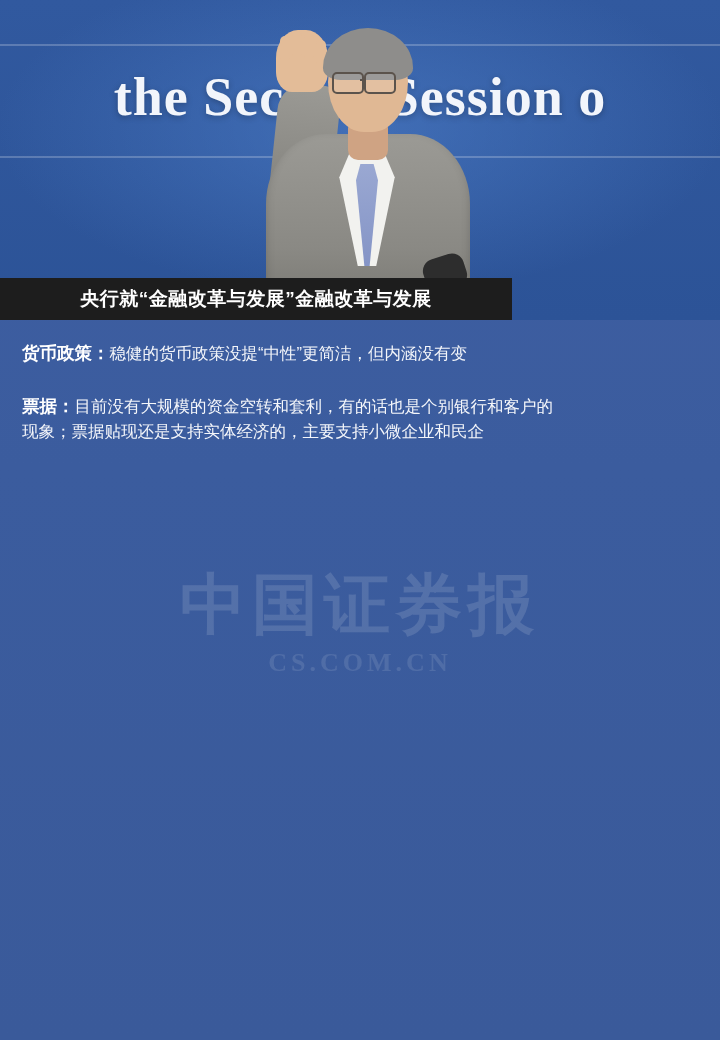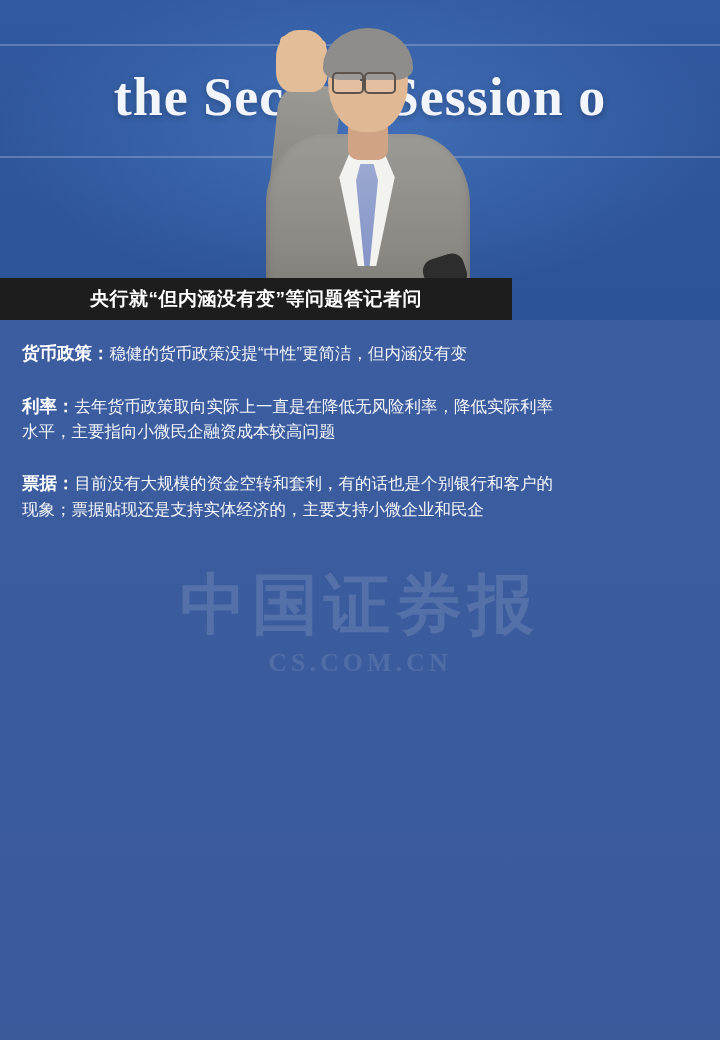--- a/index.html
+++ b/index.html
@@ -281,37 +281,34 @@
       <div class="p-neck"></div>
       <div class="p-head"></div>
       <div class="p-hair"></div>
       <div class="p-glass-l"></div>
       <div class="p-glass-r"></div>
       <div class="p-glass-bridge"></div>
       <div class="p-hand2"></div>
     </div>
 
     <div class="title-bar">
-      <span class="title-text">央行就“但内涵没有变”等问题答记者问</span>
+      <span class="title-text">央行就“金融改革与发展”金融改革与发展</span>
     </div>
   </div>
 
   <div class="watermark">中国证券报</div>
   <div class="watermark-sub">CS.COM.CN</div>
 
   <div class="content">
 
     <div class="entry">
       <span class="label">货币政策：</span><span class="body">稳健的货币政策没提“中性”更简洁，但内涵没有变</span>
     </div>
 
 
-    <div class="entry">
-      <span class="label">利率：</span><span class="body">去年货币政策取向实际上一直是在降低无风险利率，降低实际利率水平，主要指向小微民企融资成本较高问题</span>
-    </div>
 
 
 
     <div class="entry">
       <span class="label">票据：</span><span class="body">目前没有大规模的资金空转和套利，有的话也是个别银行和客户的现象；票据贴现还是支持实体经济的，主要支持小微企业和民企</span>
     </div>
 
 
   </div>
 </div>

